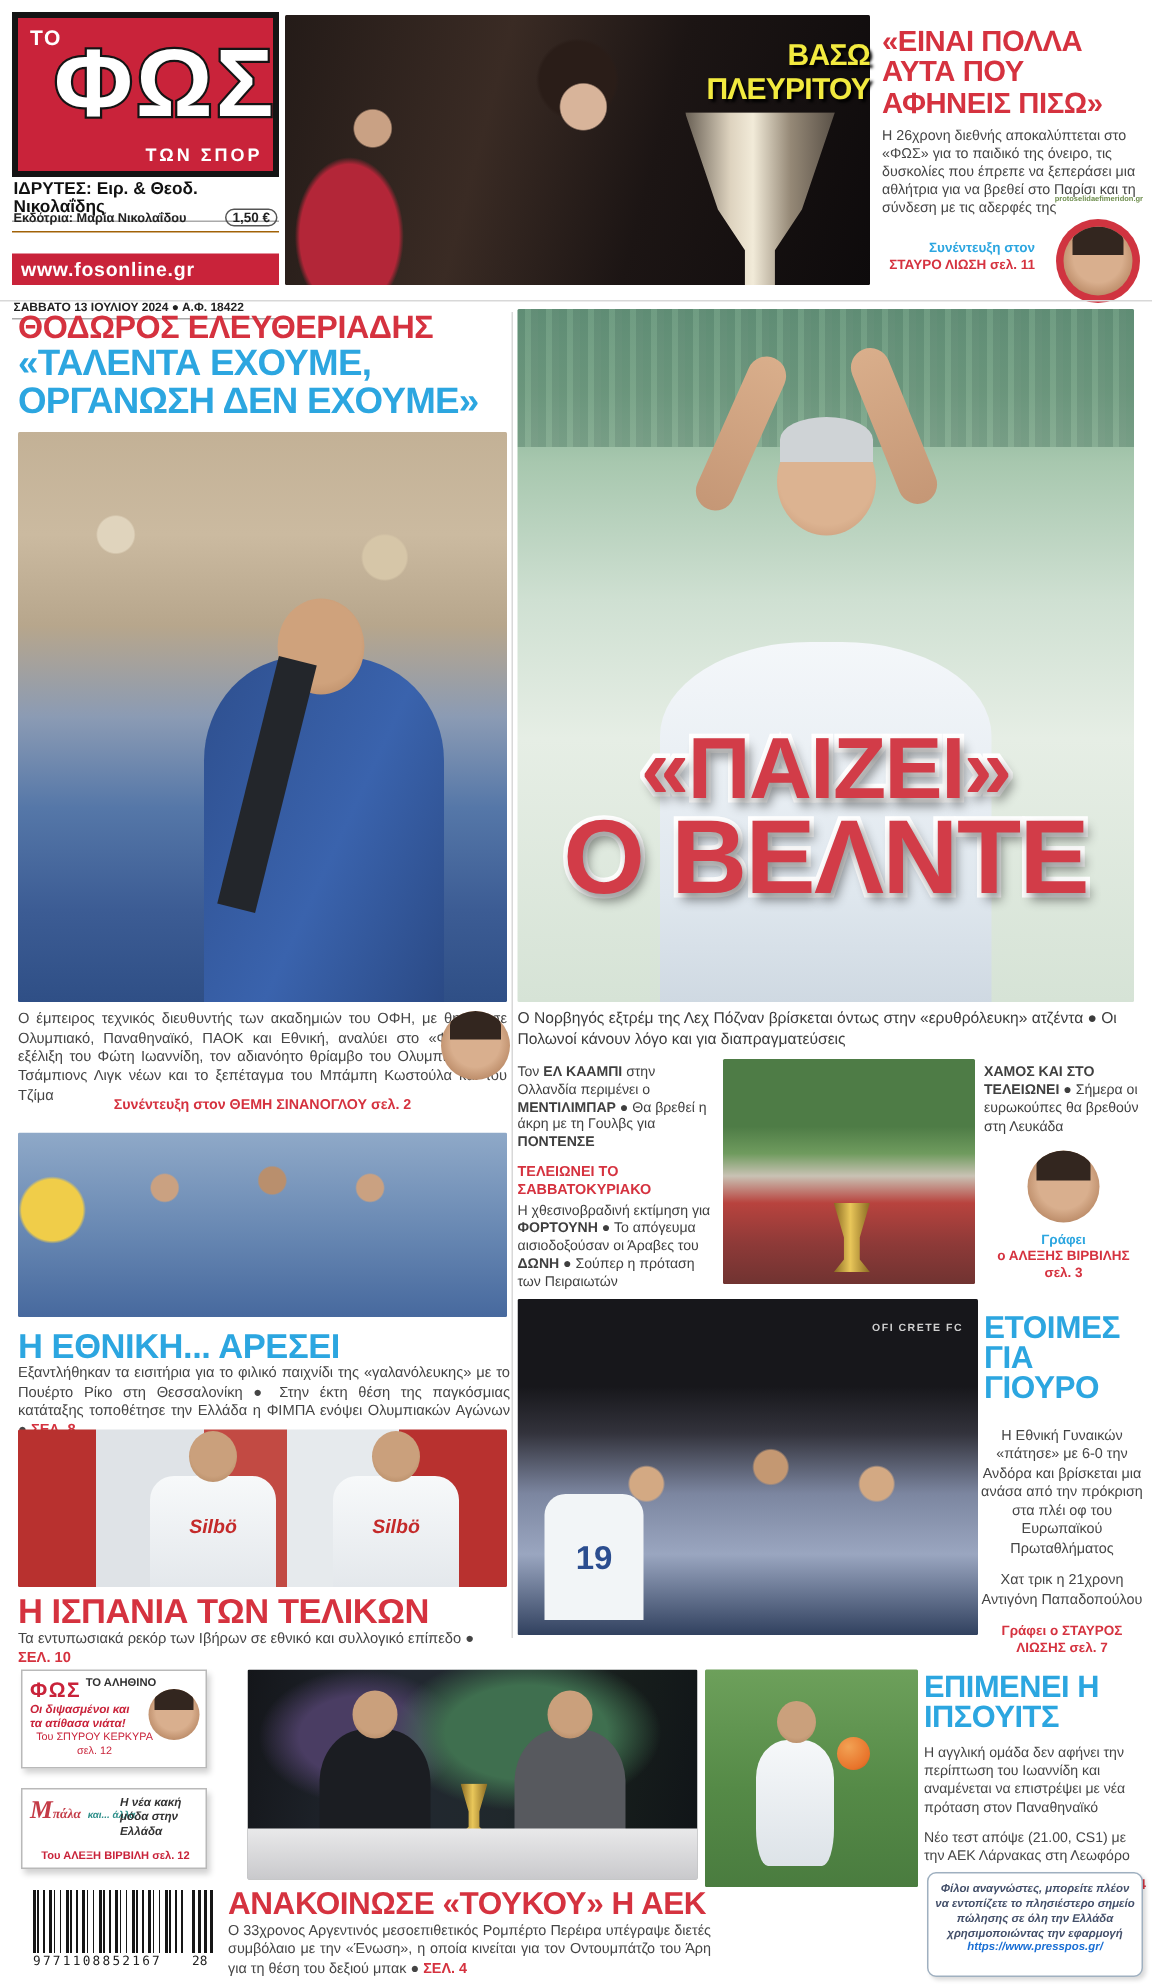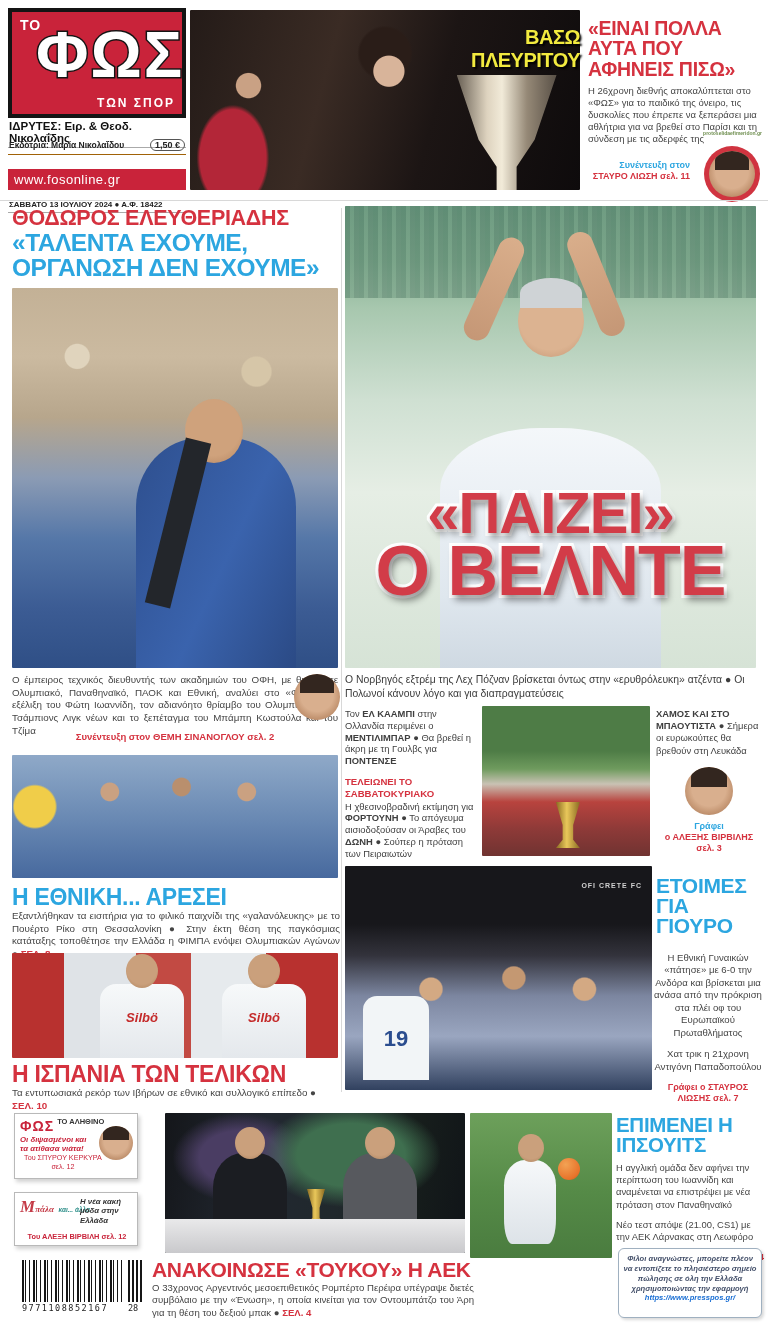--- a/index.html
+++ b/index.html
@@ -19,21 +19,21 @@
   .logo-fos{position:absolute;left:24px;top:2px;color:#fff;font-weight:900;font-size:64px;
             letter-spacing:2px;-webkit-text-stroke:3px #141414;paint-order:stroke fill;line-height:1.3;}
   .logo-tag{position:absolute;right:7px;bottom:4px;color:#fff;font-weight:bold;font-size:12px;letter-spacing:2px;}
   .mh-founders{left:8px;top:118px;width:178px;font-size:11.5px;font-weight:bold;color:#111;
                border-bottom:1px solid #aaa;padding:2px 1px 3px;}
   .mh-pubrow{left:8px;top:137px;width:178px;display:flex;justify-content:space-between;align-items:center;
              font-size:8.5px;font-weight:bold;color:#222;border-bottom:1px solid #a16207;padding:2px 1px 3px;}
   .price{border:1px solid #555;border-radius:7px;padding:0 4px;font-size:9px;}
   .mh-date{left:8px;top:154px;width:178px;font-size:8px;font-weight:bold;color:#222;
            border-bottom:1px solid #aaa;padding:2px 1px 3px;margin-top:44px;}
-  .mh-site{left:8px;top:169px;width:178px;background:var(--dkred);color:#fff;font-weight:normal;
+  .mh-site{left:8px;top:169px;width:178px;background:var(--dkred);color:#fff;font-weight:bold;
            font-size:13px;padding:3px 6px;letter-spacing:.5px;}
 
   
   .photo{position:absolute;overflow:hidden;border-radius:1px;}
   .ph-banner{left:190px;top:10px;width:390px;height:180px;background:
      radial-gradient(circle 26px at 51% 34%, #d8b49a 0 58%, transparent 62%),
      radial-gradient(circle 42px at 50% 24%, #2a1d18 0 60%, transparent 66%),
      radial-gradient(circle 22px at 15% 42%, #c9a184 0 55%, transparent 60%),
      radial-gradient(ellipse 55px 80px at 11% 82%, #b32638 0 60%, transparent 66%),
      linear-gradient(105deg,#241b18,#3a2b24 35%,#1c1514 62%,#0e0b0c);}
@@ -269,21 +269,21 @@
     <p><span>Τον </span><span class="seg-b">ΕΛ ΚΑΑΜΠΙ</span><span> στην Ολλανδία περιμένει ο </span><span class="seg-b">ΜΕΝΤΙΛΙΜΠΑΡ</span><span> ● Θα βρεθεί η άκρη με τη Γουλβς για </span><span class="seg-b">ΠΟΝΤΕΝΣΕ</span></p>
     <div class="brief-h">ΤΕΛΕΙΩΝΕΙ ΤΟ ΣΑΒΒΑΤΟΚΥΡΙΑΚΟ</div>
     <p><span>Η χθεσινοβραδινή εκτίμηση για </span><span class="seg-b">ΦΟΡΤΟΥΝΗ</span><span> ● Το απόγευμα αισιοδοξούσαν οι Άραβες του </span><span class="seg-b">ΔΩΝΗ</span><span> ● Σούπερ η πρόταση των Πειραιωτών</span></p>
     <p><span>Θετικός για Ελλάδα ο </span><span class="seg-b">ΝΑΣΤΑΣΙΤΣ</span><span> ● Θέμα χρόνου να έρθει ο </span><span class="seg-b">ΜΠΑΟΥΤΙΣΤΑ,</span><span> σύμφωνα με τους Ισπανούς ● </span><span class="seg-red seg-b">ΟΡΙΣΤΙΚΑ ΣΤΟΝ ΑΠΟΕΛ Ο ΕΛ ΑΡΑΜΠΙ</span></p>
   </div>
 
   <div class="photo ph-meso">
     <div class="meso-cup"></div>
   </div>
   <div class="abs rb-col">
-    <div><span class="seg-b">ΧΑΜΟΣ ΚΑΙ ΣΤΟ ΜΠΑΟΥΤΙΣΤΑ</span><span> ● Σήμερα οι ευρωκούπες θα βρεθούν στη Λευκάδα</span></div>
+    <div><span class="seg-b">ΧΑΜΟΣ ΚΑΙ ΣΤΟ ΤΕΛΕΙΩΝΕΙ</span><span> ● Σήμερα οι ευρωκούπες θα βρεθούν στη Λευκάδα</span></div>
     <div class="avatar rb-avatar">
         <div class="hair"></div>
       </div>
     <div class="rb-byline"><span class="seg-blue seg-b seg-blk">Γράφει</span><span class="seg-red seg-b">ο ΑΛΕΞΗΣ ΒΙΡΒΙΛΗΣ σελ. 3</span></div>
   </div>
 
   <div class="photo ph-basket"></div>
   <div class="abs eth-head">Η ΕΘΝΙΚΗ... ΑΡΕΣΕΙ</div>
   <div class="abs eth-body"><span>Εξαντλήθηκαν τα εισιτήρια για το φιλικό παιχνίδι της «γαλανόλευκης» με το Πουέρτο Ρίκο στη Θεσσαλονίκη ● Στην έκτη θέση της παγκόσμιας κατάταξης τοποθέτησε την Ελλάδα η ΦΙΜΠΑ ενόψει Ολυμπιακών Αγώνων ● </span><span class="seg-red seg-b">ΣΕΛ. 8</span></div>
 

